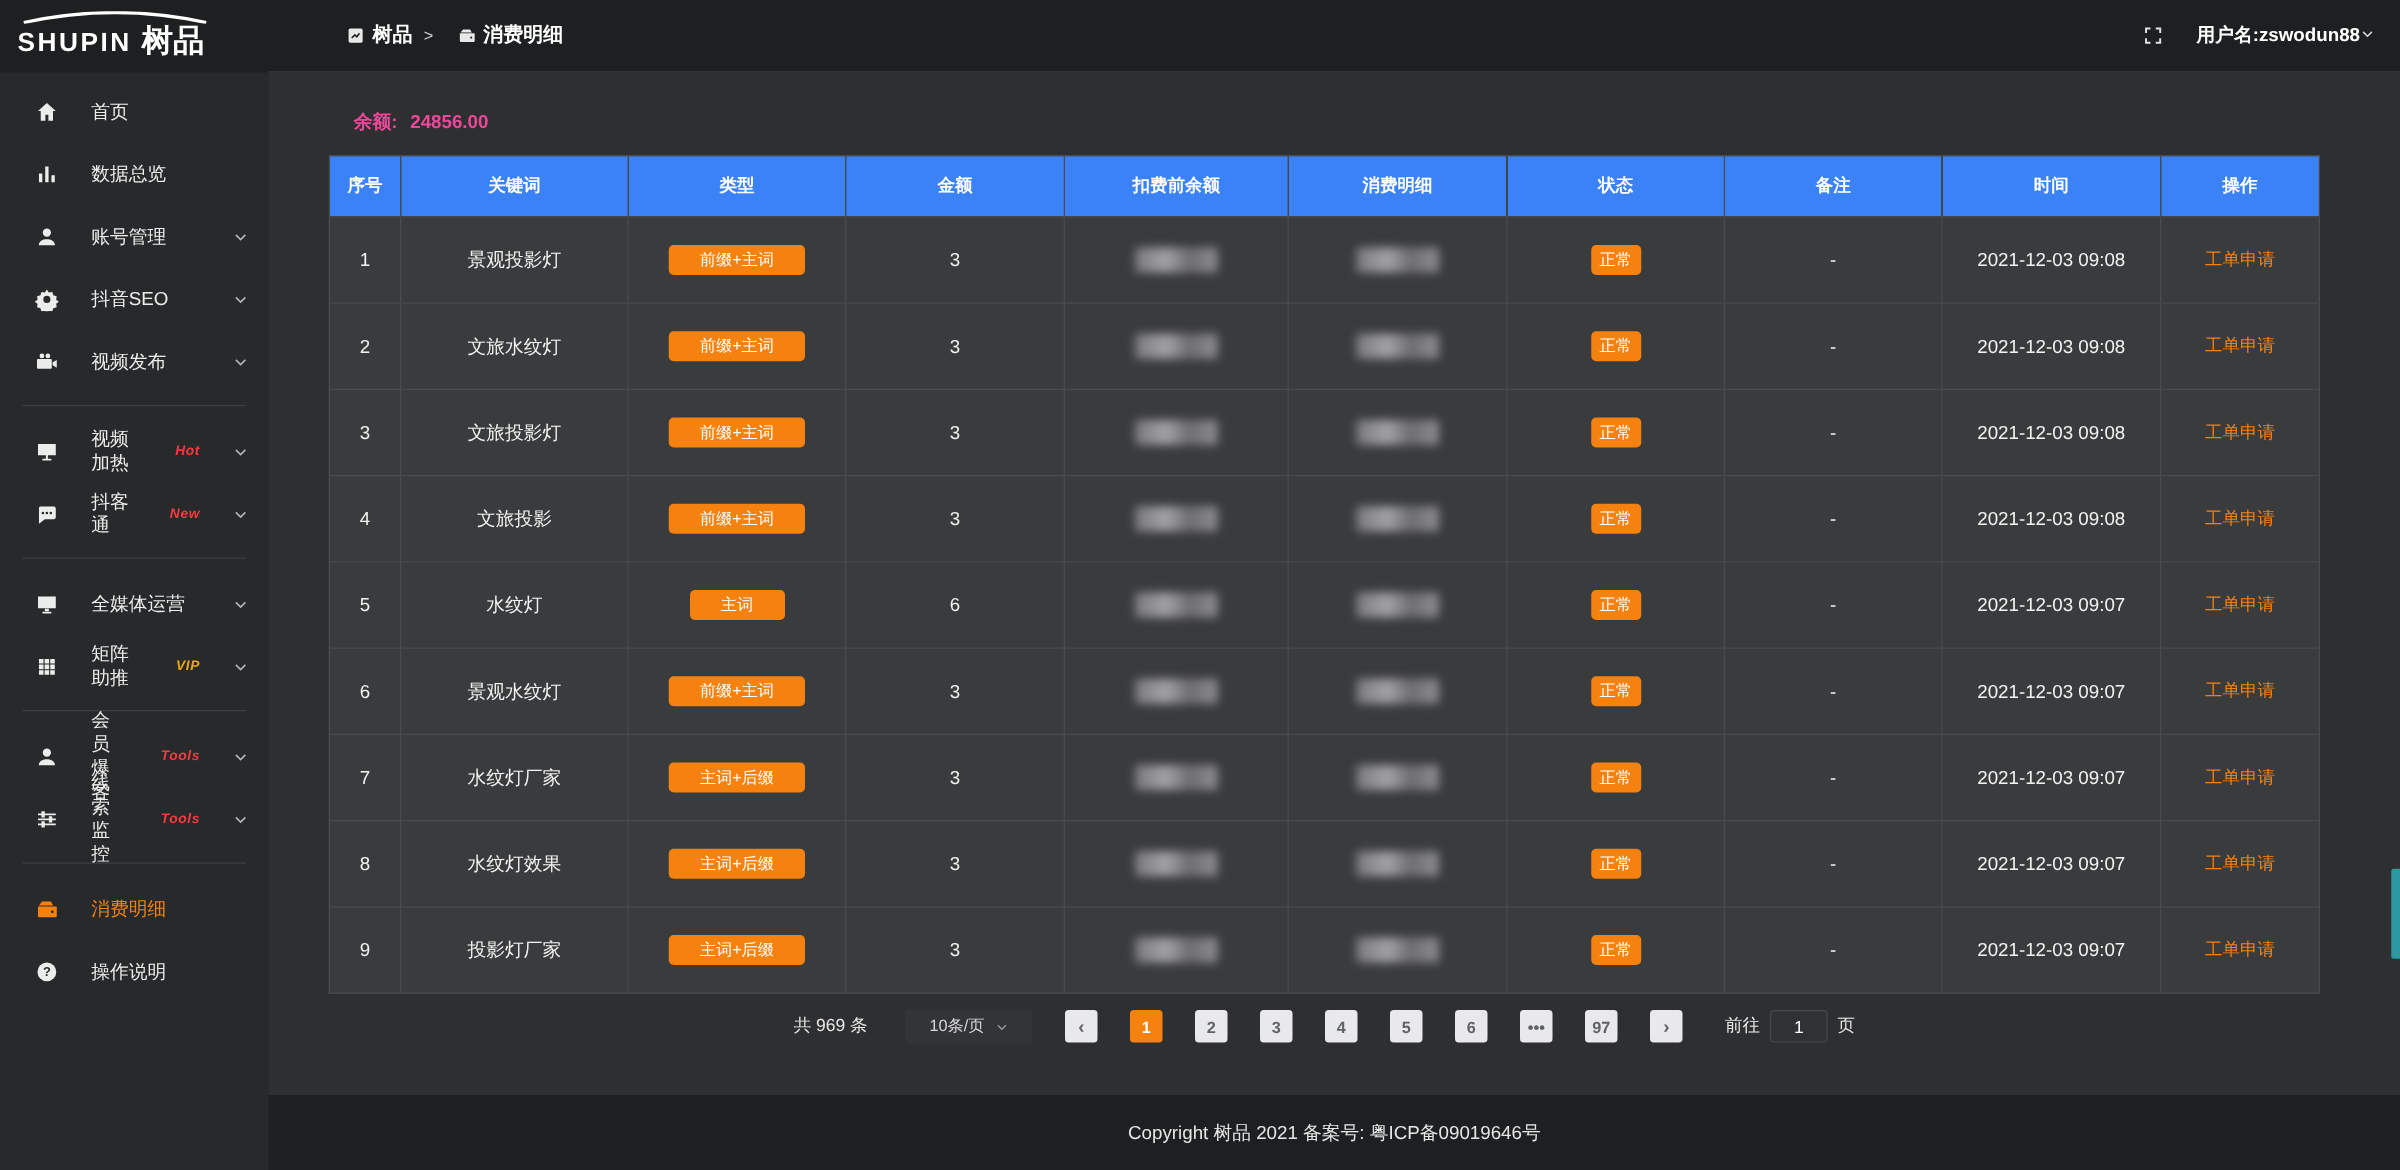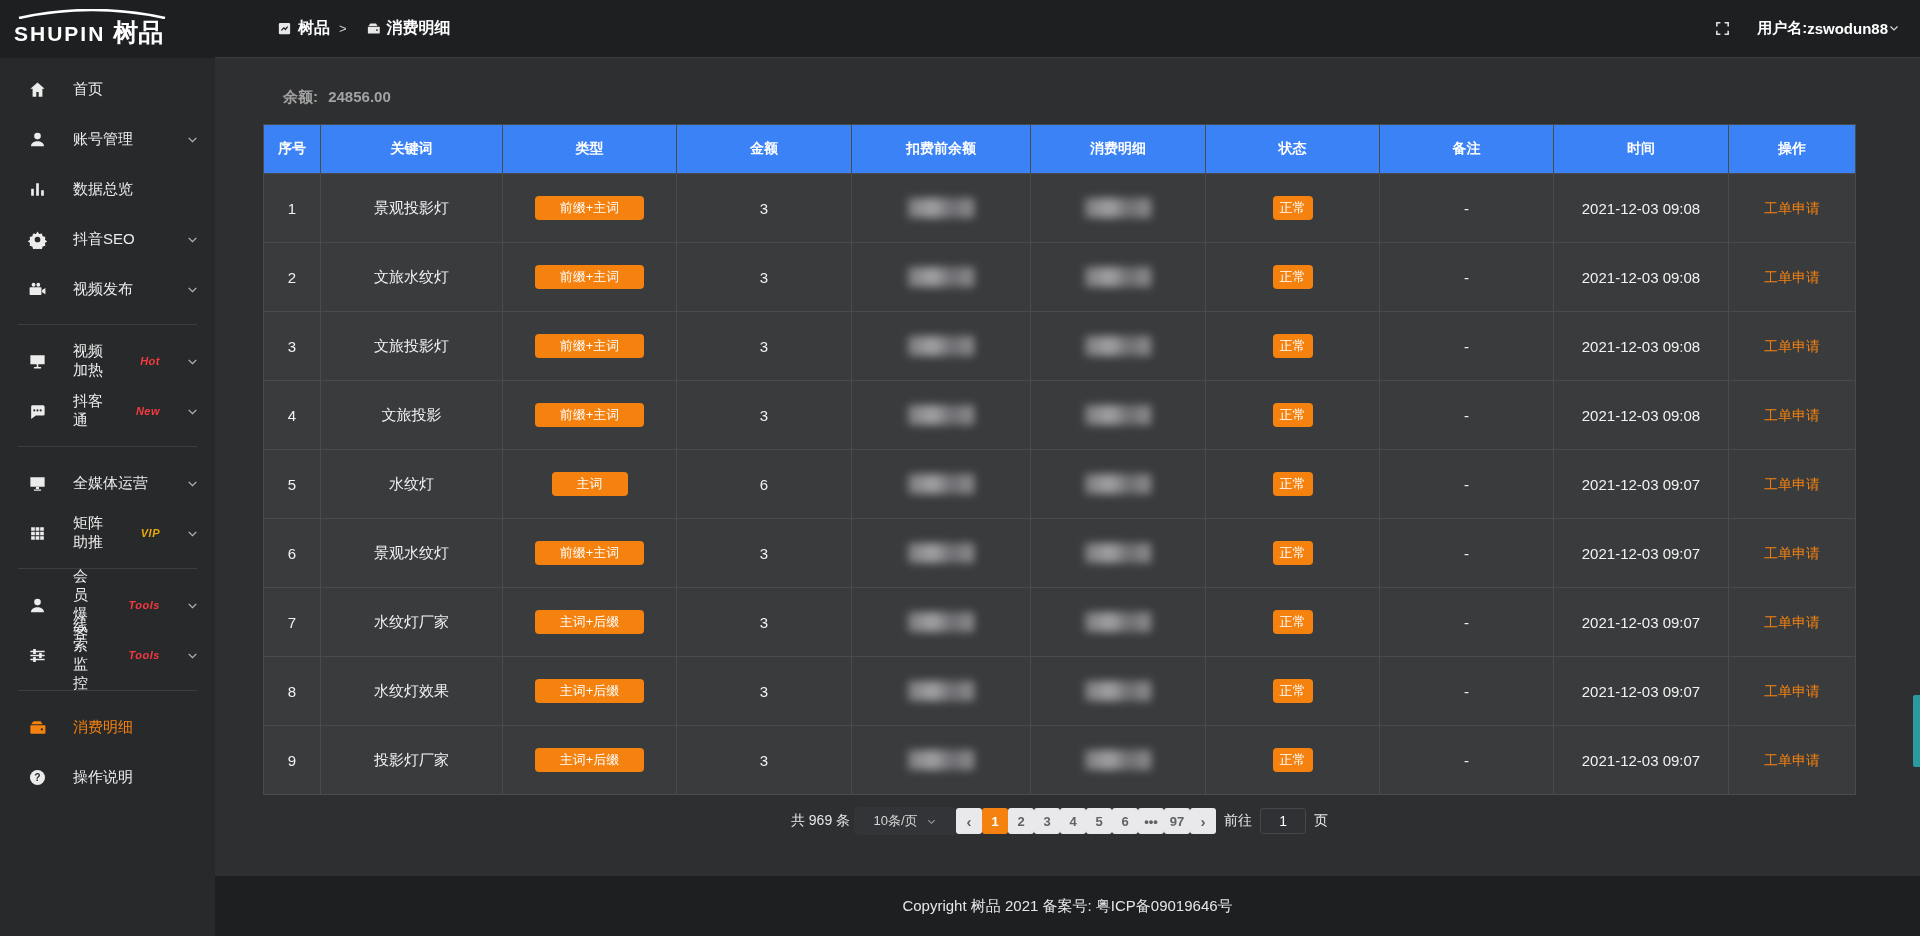--- a/index.html
+++ b/index.html
@@ -39,21 +39,21 @@
   .crumb { display:flex; align-items:center; gap:6px; cursor:pointer; }
   .crumb .icon svg { width:15px; height:15px; display:block; color:#e8e8e8; }
   .crumb-sep { color:#cfcfcf; font-size:13px; font-weight:normal; }
   .topbar-right { margin-left:auto; display:flex; align-items:center; gap:26px; }
   .fullscreen-btn { color:#e3e3e3; cursor:pointer; }
   .fullscreen-btn svg { width:17px; height:17px; display:block; }
   .user-box { display:flex; align-items:center; gap:0; font-size:15px; font-weight:bold; color:#fff; cursor:pointer; }
   .user-box svg { width:12px; height:12px; color:#d8d8d8; }
 
   main { flex:1; padding:0 64px 0 48px; }
-  .balance-line { margin:30px 0 17px 20px; font-size:15px; font-weight:bold; color:#a3a3a3; }
+  .balance-line { margin:30px 0 17px 20px; font-size:15px; font-weight:bold; color:#ec4899; }
   .balance-line .val { margin-left:6px; }
 
   
   table { width:100%; border-collapse:collapse; table-layout:fixed; background:#3a3b3d; }
   th, td { border:1px solid #4a4b4d; text-align:center; vertical-align:middle;
     overflow:hidden; white-space:nowrap; }
   thead tr { height:49px; background:#3b82f6; }
   th { font-size:14px; font-weight:bold; color:#fff; }
   tbody tr { height:69px; }
   td { font-size:15px; color:#f2f2f2; }
@@ -61,21 +61,21 @@
     display:inline-block; background:var(--accent); color:#fff; border-radius:4px;
     font-size:13px; padding:4px 25px; line-height:1.2;
   }
   .status-badge { padding:4px 7px; }
   .blur-block { width:66px; height:20px; margin:0 auto; border-radius:2px;
     background:linear-gradient(90deg,#8f8f92,#c6c6ca 38%,#7e7e82 66%,#ababaf);
     filter:blur(4px); opacity:.75; }
   .action-link { color:var(--accent); font-size:14px; cursor:pointer; }
 
   
-  .pagination { margin-top:12px; display:flex; align-items:center; justify-content:center; gap:0; }
+  .pagination { margin-top:12px; display:flex; align-items:center; justify-content:center; gap:26px; }
   .pg-total { font-size:14px; color:#e8e8e8; margin-right:4px; }
   .pg-select { width:102px; height:28px; background:#323437; border-radius:3px;
     display:flex; align-items:center; justify-content:center; gap:8px;
     font-size:13px; color:#d6d6d6; cursor:pointer; }
   .pg-select svg { width:11px; height:11px; color:#9a9a9a; }
   .pg-btn { min-width:26px; height:26px; padding:0 4px; background:#e9e9eb; color:#5f6266;
     border:none; border-radius:3px; font-size:13px; font-weight:bold;
     display:flex; align-items:center; justify-content:center; cursor:pointer;
     font-family:"Liberation Sans","DejaVu Sans",sans-serif; }
   .pg-btn.arrow { font-size:15px; }
@@ -114,37 +114,37 @@
           <span class="icon">
             <svg viewBox="0 0 24 24">
               <path d="M12 3l9 8.2h-2.8V21h-4.7v-6h-3v6H5.8v-9.8H3z" fill="currentColor"></path>
             </svg>
           </span>
           <span class="menu-label">首页</span>
         </div>
         <div class="menu-item">
           <span class="icon">
             <svg viewBox="0 0 24 24">
+              <path d="M4 11h3.4v9H4zM10.3 4h3.4v16h-3.4zM16.6 13H20v7h-3.4z" fill="currentColor"></path>
+            </svg>
+          </span>
+          <span class="menu-label">数据总览</span>
+        </div>
+        <div class="menu-item">
+          <span class="icon">
+            <svg viewBox="0 0 24 24">
               <path d="M12 3.5a4.2 4.2 0 110 8.4 4.2 4.2 0 010-8.4zM3.8 20.5c0-4.2 4-6.2 8.2-6.2s8.2 2 8.2 6.2z" fill="currentColor"></path>
             </svg>
           </span>
           <span class="menu-label">账号管理</span>
           <span class="menu-chevron">
             <svg viewBox="0 0 24 24">
               <path d="M5 9l7 7 7-7" fill="none" stroke="currentColor" stroke-width="2.4"></path>
             </svg>
           </span>
-        </div>
-        <div class="menu-item">
-          <span class="icon">
-            <svg viewBox="0 0 24 24">
-              <path d="M4 11h3.4v9H4zM10.3 4h3.4v16h-3.4zM16.6 13H20v7h-3.4z" fill="currentColor"></path>
-            </svg>
-          </span>
-          <span class="menu-label">数据总览</span>
         </div>
         <div class="menu-item">
           <span class="icon">
             <svg viewBox="0 0 24 24">
               <path fill-rule="evenodd" d="M12 2l2 3 3.5-.5 1 3.4 3.4 1-.5 3.5 3 2-3 2 .5 3.5-3.4 1-1 3.4-3.5-.5-2 3-2-3-3.5.5-1-3.4-3.4-1 .5-3.5-3-2 3-2-.5-3.5 3.4-1 1-3.4 3.5.5zM12 8.4a3.6 3.6 0 100 7.2 3.6 3.6 0 000-7.2z" fill="currentColor"></path>
             </svg>
           </span>
           <span class="menu-label">抖音SEO</span>
           <span class="menu-chevron">
             <svg viewBox="0 0 24 24">

